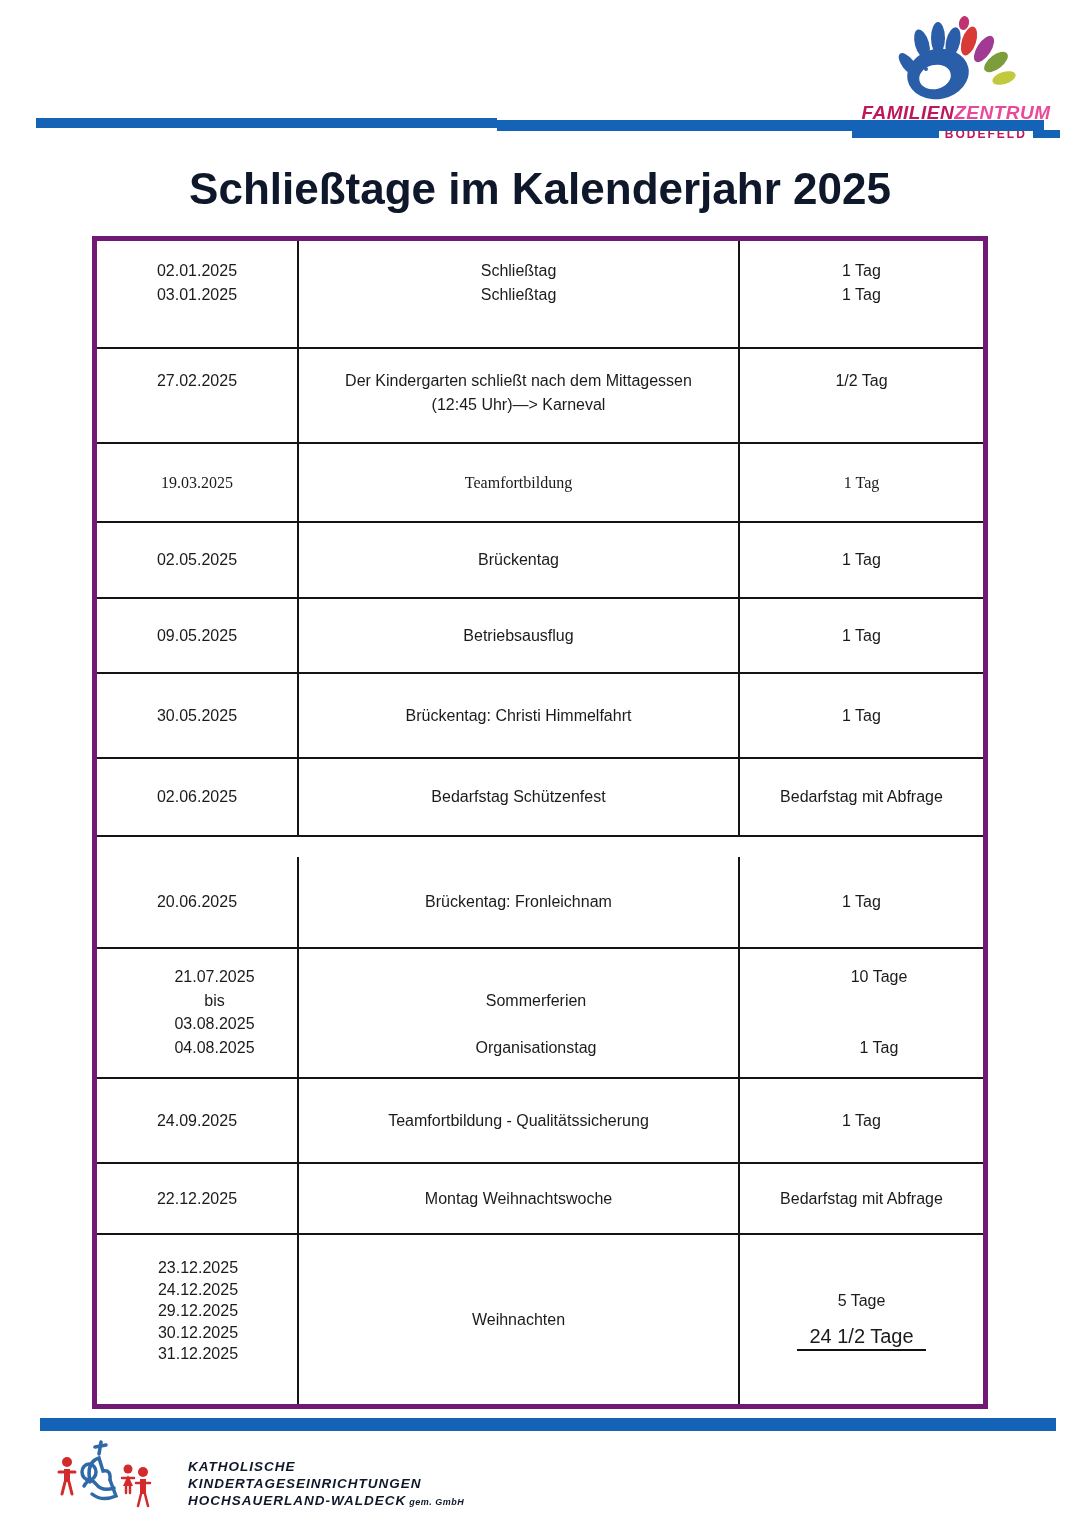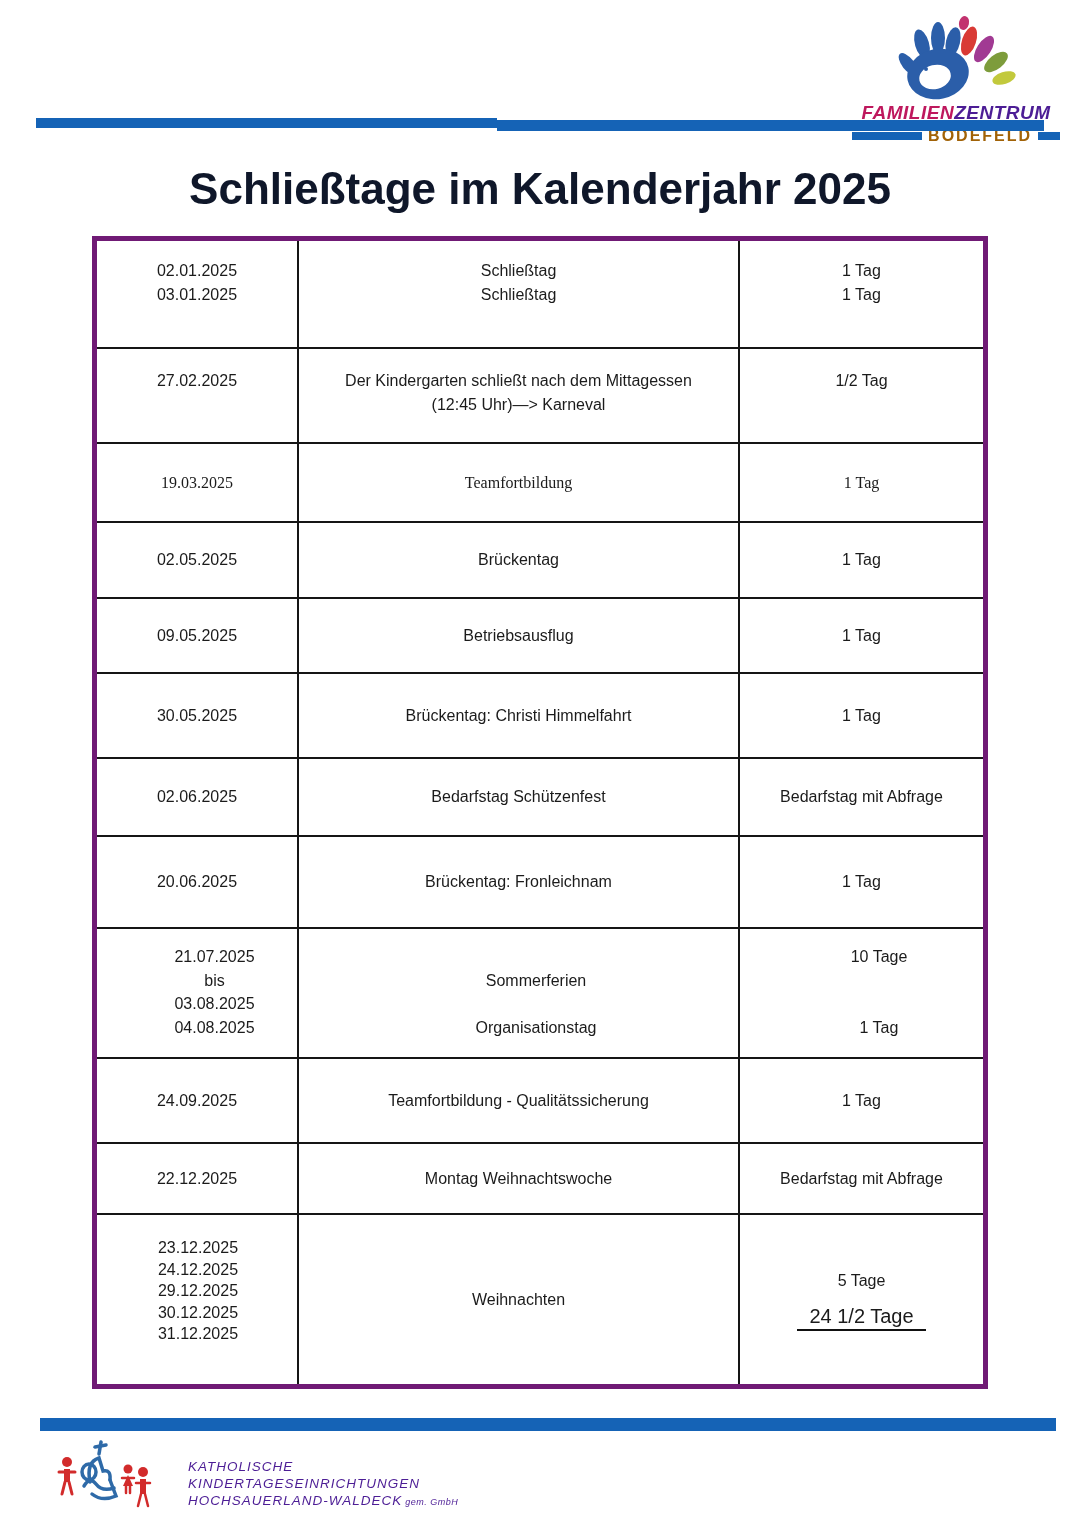--- a/index.html
+++ b/index.html
@@ -14,26 +14,26 @@
   }
 
   
   .top-bar-left{position:absolute;left:36px;top:118px;width:461px;height:10px;background:#1563b6;}
   .top-bar-right{position:absolute;left:497px;top:120px;width:547px;height:11px;background:#1563b6;}
 
   .brand{position:absolute;left:852px;top:14px;width:208px;text-align:center;}
   .brand-hand{display:block;margin:0 auto;}
   .brand-name{font-size:19px;font-weight:bold;font-style:italic;letter-spacing:.5px;white-space:nowrap;margin-top:2px;}
   .brand-name .part1{color:#be185d;}
-  .brand-name .part2{color:#4c1d95;}
+  .brand-name .part2{color:#ec4899;}
   .brand-loc-row{display:flex;align-items:center;justify-content:flex-end;margin-top:3px;}
   .brand-loc-bar{height:8px;background:#1563b6;}
   .bar-l{width:96px;}
   .bar-r{width:30px;}
-  .brand-loc{color:#a16207;font-size:16px;font-weight:bold;letter-spacing:2px;padding:0 6px;}
+  .brand-loc{color:#be185d;font-size:12px;font-weight:bold;letter-spacing:2px;padding:0 6px;}
 
   
   .doc-title{
     position:absolute;left:0;right:0;top:164px;margin:0;
     text-align:center;
     font-size:44px;font-weight:bold;
     color:#0f172a;
     letter-spacing:0px;
   }
 
@@ -64,21 +64,21 @@
   .line{line-height:24px;white-space:nowrap;}
 
   
   .t-row:nth-child(1){height:108px;}
   .t-row:nth-child(2){height:95px;}
   .t-row:nth-child(3){height:79px;font-family:Liberation Serif, serif;}
   .t-row:nth-child(4){height:76px;}
   .t-row:nth-child(5){height:75px;}
   .t-row:nth-child(6){height:85px;}
   .t-row:nth-child(7){height:78px;}
-  .t-row:nth-child(8){height:92px;}
+  .t-row:nth-child(8){height:92px;margin-top:20px;}
   .t-row:nth-child(9){height:130px;}
   .t-row:nth-child(10){height:85px;}
   .t-row:nth-child(11){height:71px;}
   .t-row:nth-child(12){height:169px;}
 
   
   .t-row:nth-child(1) .t-cell{justify-content:flex-start;padding-top:18px;}
   .t-row:nth-child(2) .t-cell{justify-content:flex-start;padding-top:20px;align-items:center;}
   .t-row:nth-child(9) .t-cell{justify-content:flex-start;padding-top:16px;padding-left:41px;}
   .t-row:nth-child(9) .line{line-height:23.5px;}
@@ -92,22 +92,22 @@
     border-bottom:2px solid #111;
     padding:0 12px 1px 12px;
     white-space:nowrap;
   }
 
   
   .bottom-bar{position:absolute;left:40px;top:1418px;width:1016px;height:13px;background:#1563b6;}
   .org{position:absolute;left:56px;top:1438px;display:flex;align-items:center;gap:10px;}
   .org-text{padding-top:14px;}
   .org-line{
-    color:#4c1d95;
-    font-size:13.5px;font-weight:normal;
+    color:#0f172a;
+    font-size:13.5px;font-weight:bold;
     letter-spacing:1px;line-height:17px;
     font-style:italic;
     white-space:nowrap;
   }
   .org-suffix{font-size:9px;letter-spacing:.5px;}
 </style>
 </head>
 <body>
 
 <div class="page">

